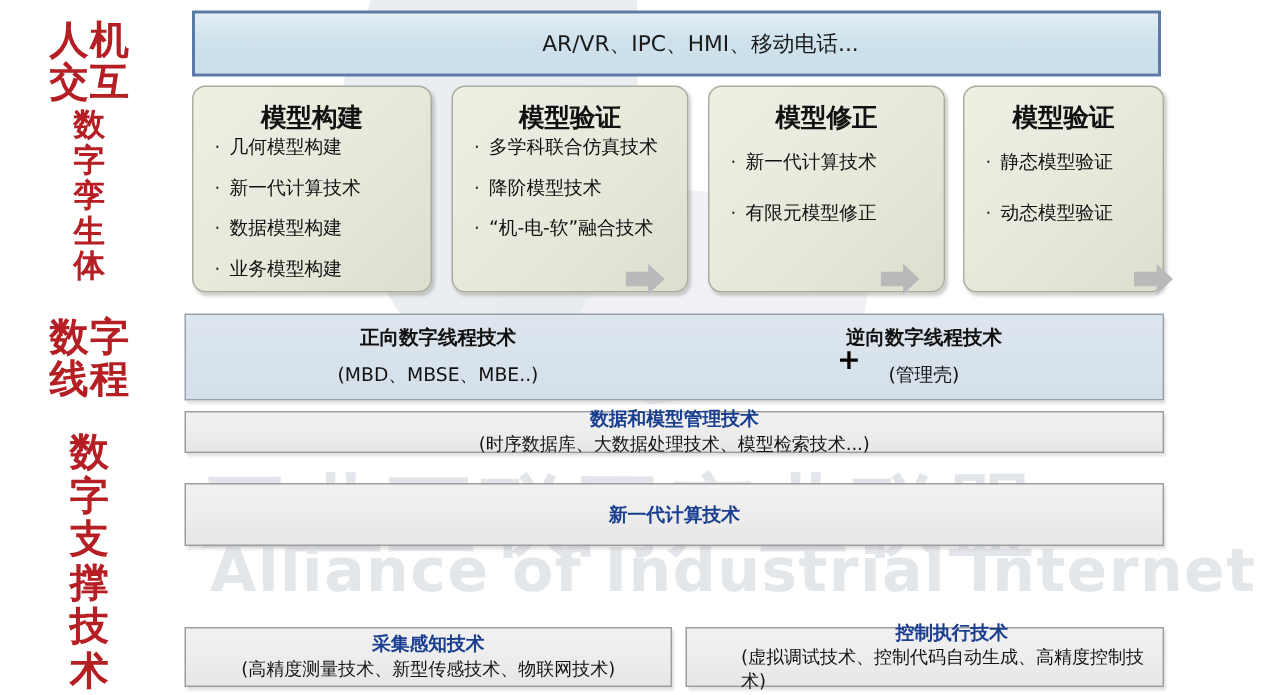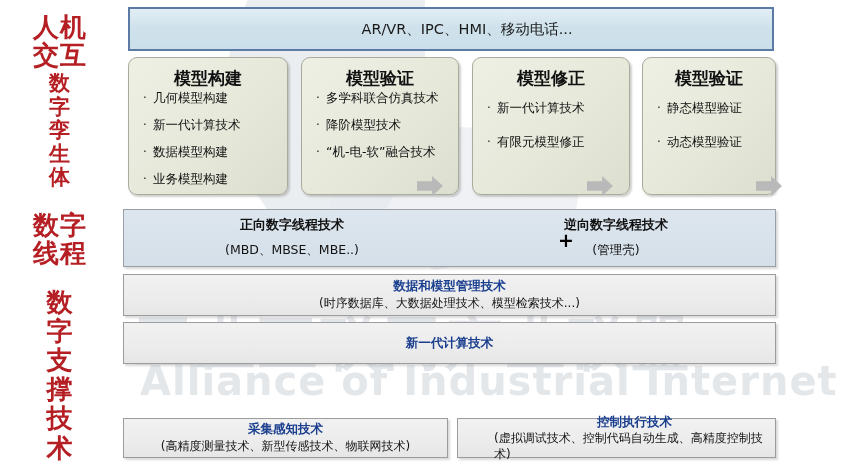--- a/index.html
+++ b/index.html
@@ -80,21 +80,21 @@
       font-weight:bold;color:#000;line-height:1;}
 
   
   .sbar{position:absolute;box-sizing:border-box;
       border:1px solid #9c9c9c;
       background:linear-gradient(180deg,#f1f1f1 0%,#ececec 60%,#e6e6e6 100%);
       box-shadow:1.5px 2px 2px rgba(140,140,140,.32);
       display:flex;flex-direction:column;align-items:center;justify-content:center;}
   .sbar-title{font-size:12.5px;font-weight:bold;color:#1b3f8f;line-height:1.25;}
   .sbar-sub{font-size:12px;color:#141414;line-height:1.3;margin-top:2px;}
-  #sbar-0{left:123px;top:274px;width:653px;height:42px;}
+  #sbar-0{left:123px;top:274px;width:653px;height:28px;}
   #sbar-1{left:123px;top:322px;width:653px;height:42px;}
   #sbar-2{left:123px;top:370px;width:653px;height:42px;}
   #sbar-3{left:123px;top:418px;width:325px;height:40px;}
   #sbar-4{left:457px;top:418px;width:319px;height:40px;padding-left:36px;}
 </style>
 </head>
 <body>
 
 <div id="stage">
 

